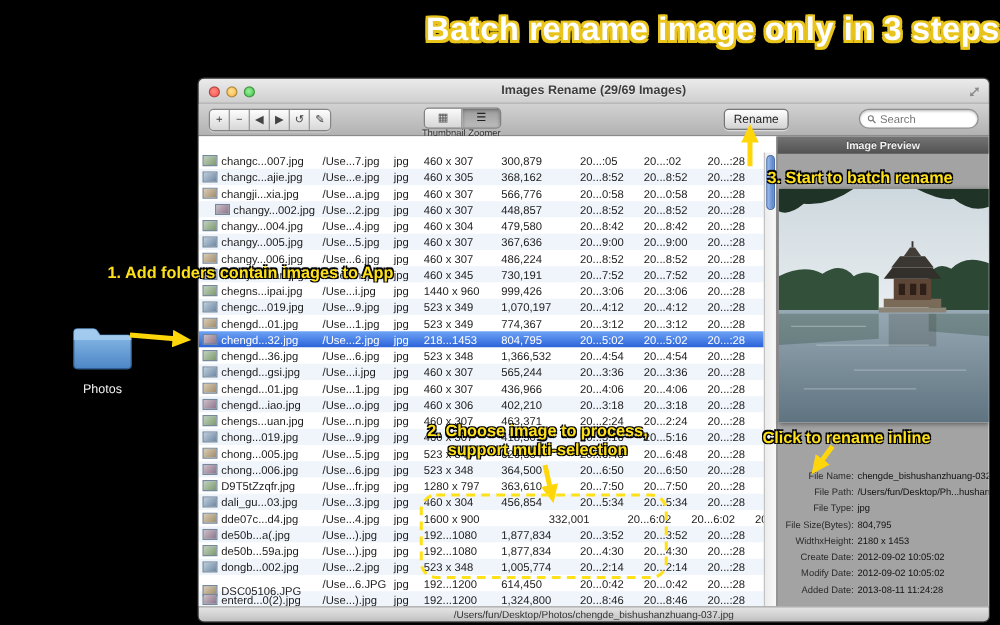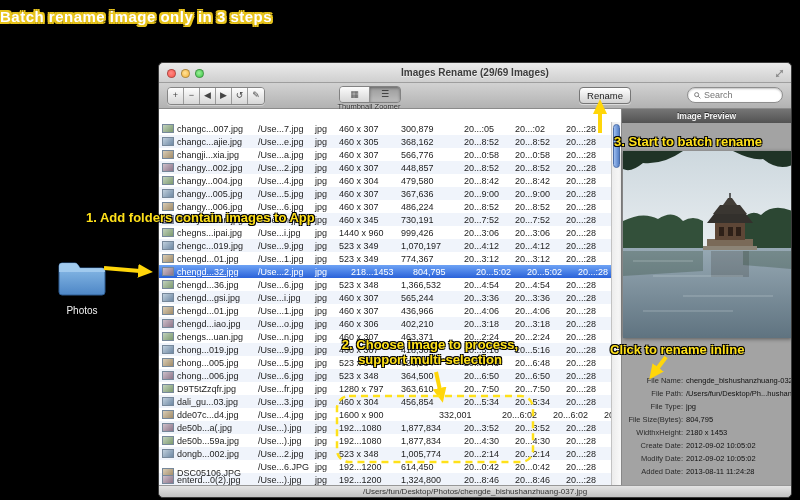--- a/index.html
+++ b/index.html
@@ -4,22 +4,22 @@
 <style>
   * { margin:0; padding:0; box-sizing:border-box; }
   html,body { width:800px; height:500px; }
   body {
     position:relative; overflow:hidden; background:#000;
     font-family:"Liberation Sans","DejaVu Sans",sans-serif;
   }
 
   
   .ann-title {
-    position:absolute; top:8px; left:0; width:100%; text-align:left;
-    font-size:15px; font-weight:bold; color:#fff; letter-spacing:.5px; z-index:30;
+    position:absolute; top:8px; left:0; width:100%; text-align:right;
+    font-size:26px; font-weight:bold; color:#fff; letter-spacing:.5px; z-index:30;
     text-shadow:-2px -2px 0 #e8c41c, 2px -2px 0 #e8c41c, -2px 2px 0 #e8c41c,
                  2px 2px 0 #e8c41c, 0 -2px 0 #e8c41c, 0 2px 0 #e8c41c,
                  -2px 0 0 #e8c41c, 2px 0 0 #e8c41c;
   }
   .ann {
     position:absolute; z-index:30; font-size:13px; font-weight:bold; color:#ffe11a;
     text-shadow:-1px -1px 0 #000, 1px -1px 0 #000, -1px 1px 0 #000, 1px 1px 0 #000;
     white-space:pre-line;
   }
   .ann-step1 { left:86px;  top:210px; }
@@ -207,21 +207,21 @@
             <div class="td" style="width: 96px;"><span class="thumb"></span><span>changji...xia.jpg</span></div>
             <div class="td" style="width: 57px;">/Use...a.jpg</div>
             <div class="td" style="width: 24px;">jpg</div>
             <div class="td" style="width: 62px;">460 x 307</div>
             <div class="td" style="width: 63px;">566,776</div>
             <div class="td" style="width: 51px;">20...0:58</div>
             <div class="td" style="width: 51px;">20...0:58</div>
             <div class="td" style="width: 48px;">20...:28</div>
           </div>
           <div class="tr alt">
-            <div class="td" style="width: 96px;"><span class="thumb"></span><span>changy...002.jpg</span></div>
+            <div class="td" style="width: 96px; text-align: right;"><span class="thumb"></span><span>changy...002.jpg</span></div>
             <div class="td" style="width: 57px;">/Use...2.jpg</div>
             <div class="td" style="width: 24px;">jpg</div>
             <div class="td" style="width: 62px;">460 x 307</div>
             <div class="td" style="width: 63px;">448,857</div>
             <div class="td" style="width: 51px;">20...8:52</div>
             <div class="td" style="width: 51px;">20...8:52</div>
             <div class="td" style="width: 48px;">20...:28</div>
           </div>
           <div class="tr">
             <div class="td" style="width: 96px;"><span class="thumb"></span><span>changy...004.jpg</span></div>
@@ -287,24 +287,24 @@
             <div class="td" style="width: 96px;"><span class="thumb"></span><span>chengd...01.jpg</span></div>
             <div class="td" style="width: 57px;">/Use...1.jpg</div>
             <div class="td" style="width: 24px;">jpg</div>
             <div class="td" style="width: 62px;">523 x 349</div>
             <div class="td" style="width: 63px;">774,367</div>
             <div class="td" style="width: 51px;">20...3:12</div>
             <div class="td" style="width: 51px;">20...3:12</div>
             <div class="td" style="width: 48px;">20...:28</div>
           </div>
           <div class="tr alt sel">
-            <div class="td" style="width: 96px; text-decoration: underline;"><span class="thumb"></span><span>chengd...32.jpg</span></div>
+            <div class="td" style="width: 96px;"><span class="thumb"></span><span>chengd...32.jpg</span></div>
             <div class="td" style="width: 57px;">/Use...2.jpg</div>
             <div class="td" style="width: 24px;">jpg</div>
-            <div class="td" style="width: 62px; margin-left: 12px;">218...1453</div>
+            <div class="td" style="width: 62px;">218...1453</div>
             <div class="td" style="width: 63px;">804,795</div>
             <div class="td" style="width: 51px;">20...5:02</div>
             <div class="td" style="width: 51px;">20...5:02</div>
             <div class="td" style="width: 48px;">20...:28</div>
           </div>
           <div class="tr">
             <div class="td" style="width: 96px;"><span class="thumb"></span><span>chengd...36.jpg</span></div>
             <div class="td" style="width: 57px;">/Use...6.jpg</div>
             <div class="td" style="width: 24px;">jpg</div>
             <div class="td" style="width: 62px;">523 x 348</div>

